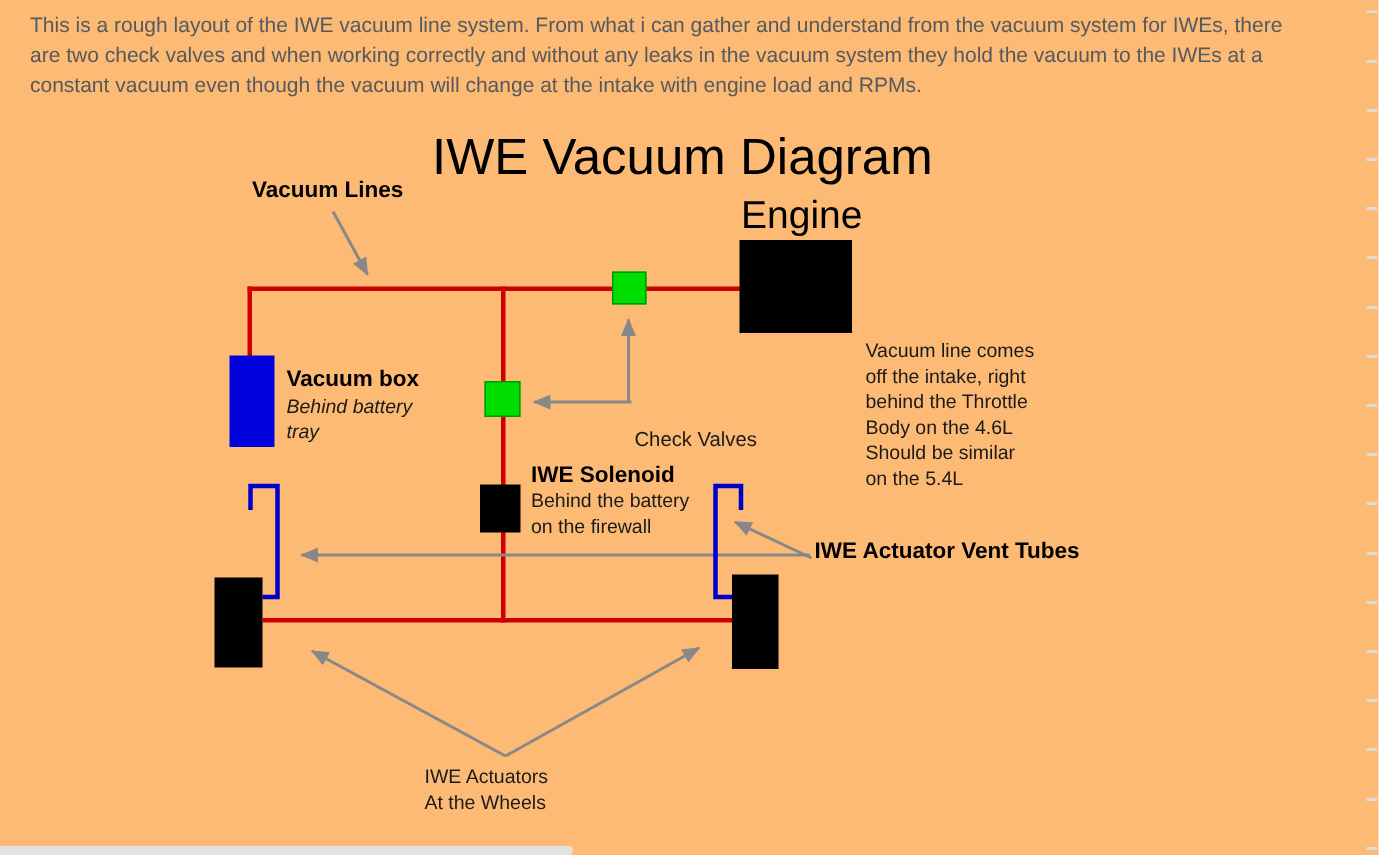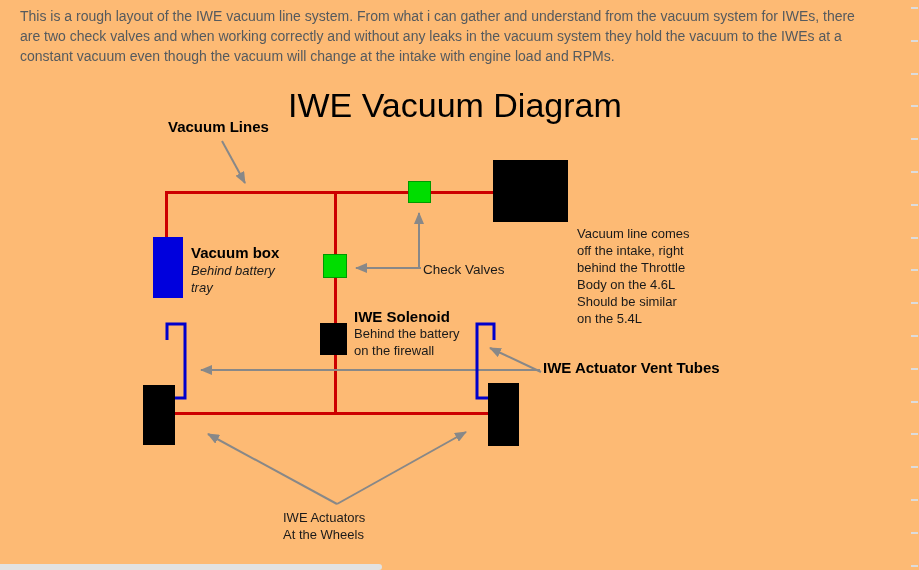--- a/index.html
+++ b/index.html
@@ -8,21 +8,21 @@
     font-family:"Liberation Sans","DejaVu Sans",sans-serif;color:#1a1a1a;
   }
   .abs{position:absolute;}
   .intro{
     left:20px;top:6px;width:852px;font-size:14px;line-height:20px;
   }
   .diagram-title{left:288px;top:86px;font-size:34px;color:#000;white-space:nowrap;text-align:center;}
   .big-label{font-size:26px;color:#000;white-space:nowrap;}
   .bold-label{font-size:15px;font-weight:bold;color:#000;white-space:nowrap;}
   .note{font-size:13px;line-height:17px;color:#1a1a1a;white-space:pre-line;}
-  .plain-label{font-size:13.5px;color:#1a1a1a;white-space:nowrap;}
+  .plain-label{font-size:13.5px;color:#1a1a1a;white-space:nowrap;margin-top:23px;}
   .redline{position:absolute;z-index:1;}
   .shape{position:absolute;z-index:3;}
   .txt{position:absolute;z-index:4;}
   .overlay{position:absolute;left:0;top:0;z-index:2;}
   .valve{border:1px solid #009900;box-sizing:border-box;}
   .edge-ticks{
     position:absolute;left:911px;top:7px;width:7px;height:560px;z-index:5;
   }
   .h-scrollbar{
     position:absolute;left:0;top:564px;width:382px;height:6px;z-index:5;border-radius:0 3px 3px 0;
@@ -66,20 +66,21 @@
   <div class="shape valve" style="left: 408px; top: 181px; width: 23px; height: 22px; background-color: rgb(0, 221, 0); border-color: rgb(0, 153, 0);"></div>
   <div class="shape valve" style="left: 323px; top: 254px; width: 24px; height: 24px; background-color: rgb(0, 221, 0); border-color: rgb(0, 153, 0);"></div>
   <div class="shape" style="left: 320px; top: 323px; width: 27px; height: 32px; background-color: rgb(0, 0, 0);"></div>
   <div class="shape" style="left: 143px; top: 385px; width: 32px; height: 60px; background-color: rgb(0, 0, 0);"></div>
   <div class="shape" style="left: 488px; top: 383px; width: 31px; height: 63px; background-color: rgb(0, 0, 0);"></div>
 
   <div class="txt diagram-title">IWE Vacuum Diagram</div>
 
   <div class="txt bold-label" style="left:168px;top:118px;">Vacuum Lines</div>
 
+  <div class="txt big-label" style="left:494px;top:128px;">Engine</div>
   <div class="txt note" style="left:577px;top:177px;margin-top:48px;">Vacuum line comes
 off the intake, right
 behind the Throttle
 Body on the 4.6L
 Should be similar
 on the 5.4L</div>
 
   <div class="txt bold-label" style="left:191px;top:244px;">Vacuum box</div>
   <div class="txt note" style="left:191px;top:262px;font-style:italic;">Behind battery
 tray</div>

